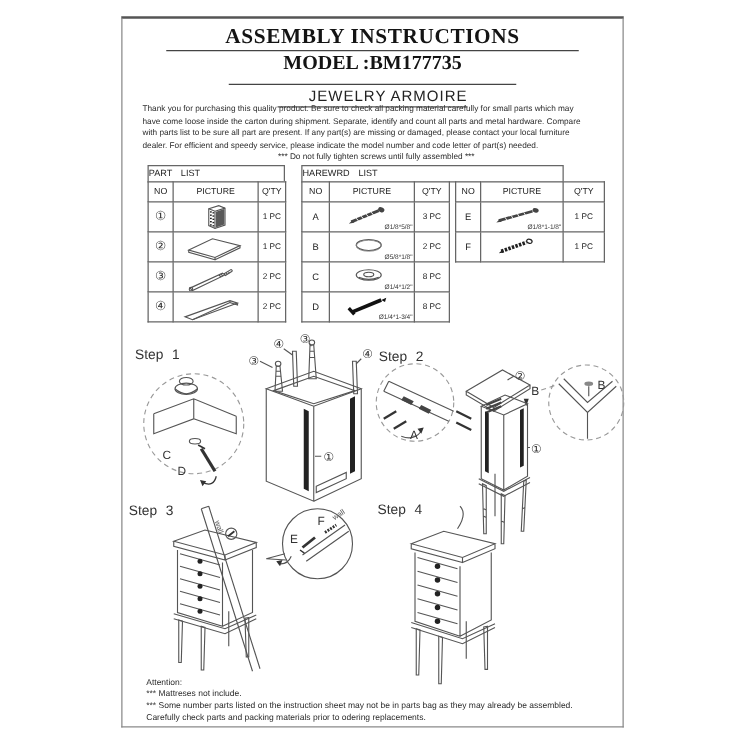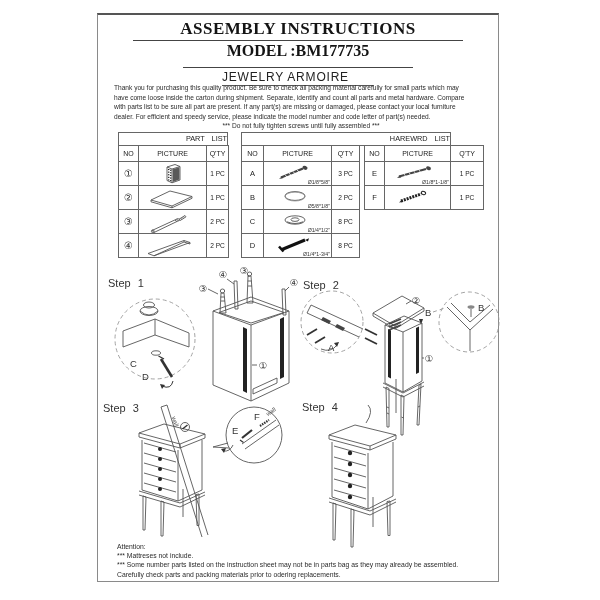--- a/index.html
+++ b/index.html
@@ -6,29 +6,29 @@
   body{width:600px;height:600px;background:#ffffff;position:relative;
        font-family:"Liberation Sans",sans-serif;color:#2b2b2b;}
   .page{position:absolute;left:97px;top:13px;width:402px;height:569px;
         border:1px solid #8a8a8a;border-top:2px solid #555;box-sizing:border-box;background:#fff;}
   
   .t1{margin:4px auto 0;width:330px;text-align:center;border-bottom:1px solid #444;
       font-family:"Liberation Serif",serif;font-weight:bold;font-size:17px;
       letter-spacing:.5px;color:#141414;padding-bottom:1px;}
   .t2{margin:1px auto 0;width:230px;text-align:center;border-bottom:1px solid #444;
       font-family:"Liberation Serif",serif;font-weight:bold;font-size:16px;color:#141414;padding-bottom:7px;}
-  .t3{margin:2px auto 0;width:152px;text-align:left;border-bottom:1px solid #555;
+  .t3{margin:2px auto 0;width:152px;text-align:right;border-bottom:1px solid #555;
       font-size:12px;letter-spacing:.8px;color:#222;padding-bottom:1px;}
   
   .intro{position:absolute;left:16px;top:68px;width:374px;font-size:6.6px;line-height:9.5px;color:#2b2b2b;}
   .intro .ln{white-space:nowrap;}
   .intro .note{text-align:center;white-space:nowrap;}
   
   .tbl-head{position:absolute;height:14px;border:1px solid #666;box-sizing:border-box;
-            text-align:right;font-size:7.3px;line-height:12px;word-spacing:5px;color:#222;background:#fff;}
+            text-align:left;font-size:7.3px;line-height:12px;word-spacing:5px;color:#222;background:#fff;}
   table.sheet{position:absolute;border-collapse:collapse;table-layout:fixed;background:#fff;}
   table.sheet td{border:1px solid #666;text-align:center;vertical-align:middle;
                  font-size:6.6px;color:#222;padding:0;overflow:hidden;}
   tr.h td{height:15px;font-size:7px;}
   tr.r td{height:23px;}
   .circ{font-family:"DejaVu Sans",sans-serif;font-size:10px;color:#333;}
   .no-letter{font-size:7.5px;}
   .pic-wrap{position:relative;width:100%;height:23px;}
   .pic-wrap svg{position:absolute;left:0;top:0;}
   .dim{position:absolute;right:1px;bottom:0;font-size:5.2px;color:#333;white-space:nowrap;}

